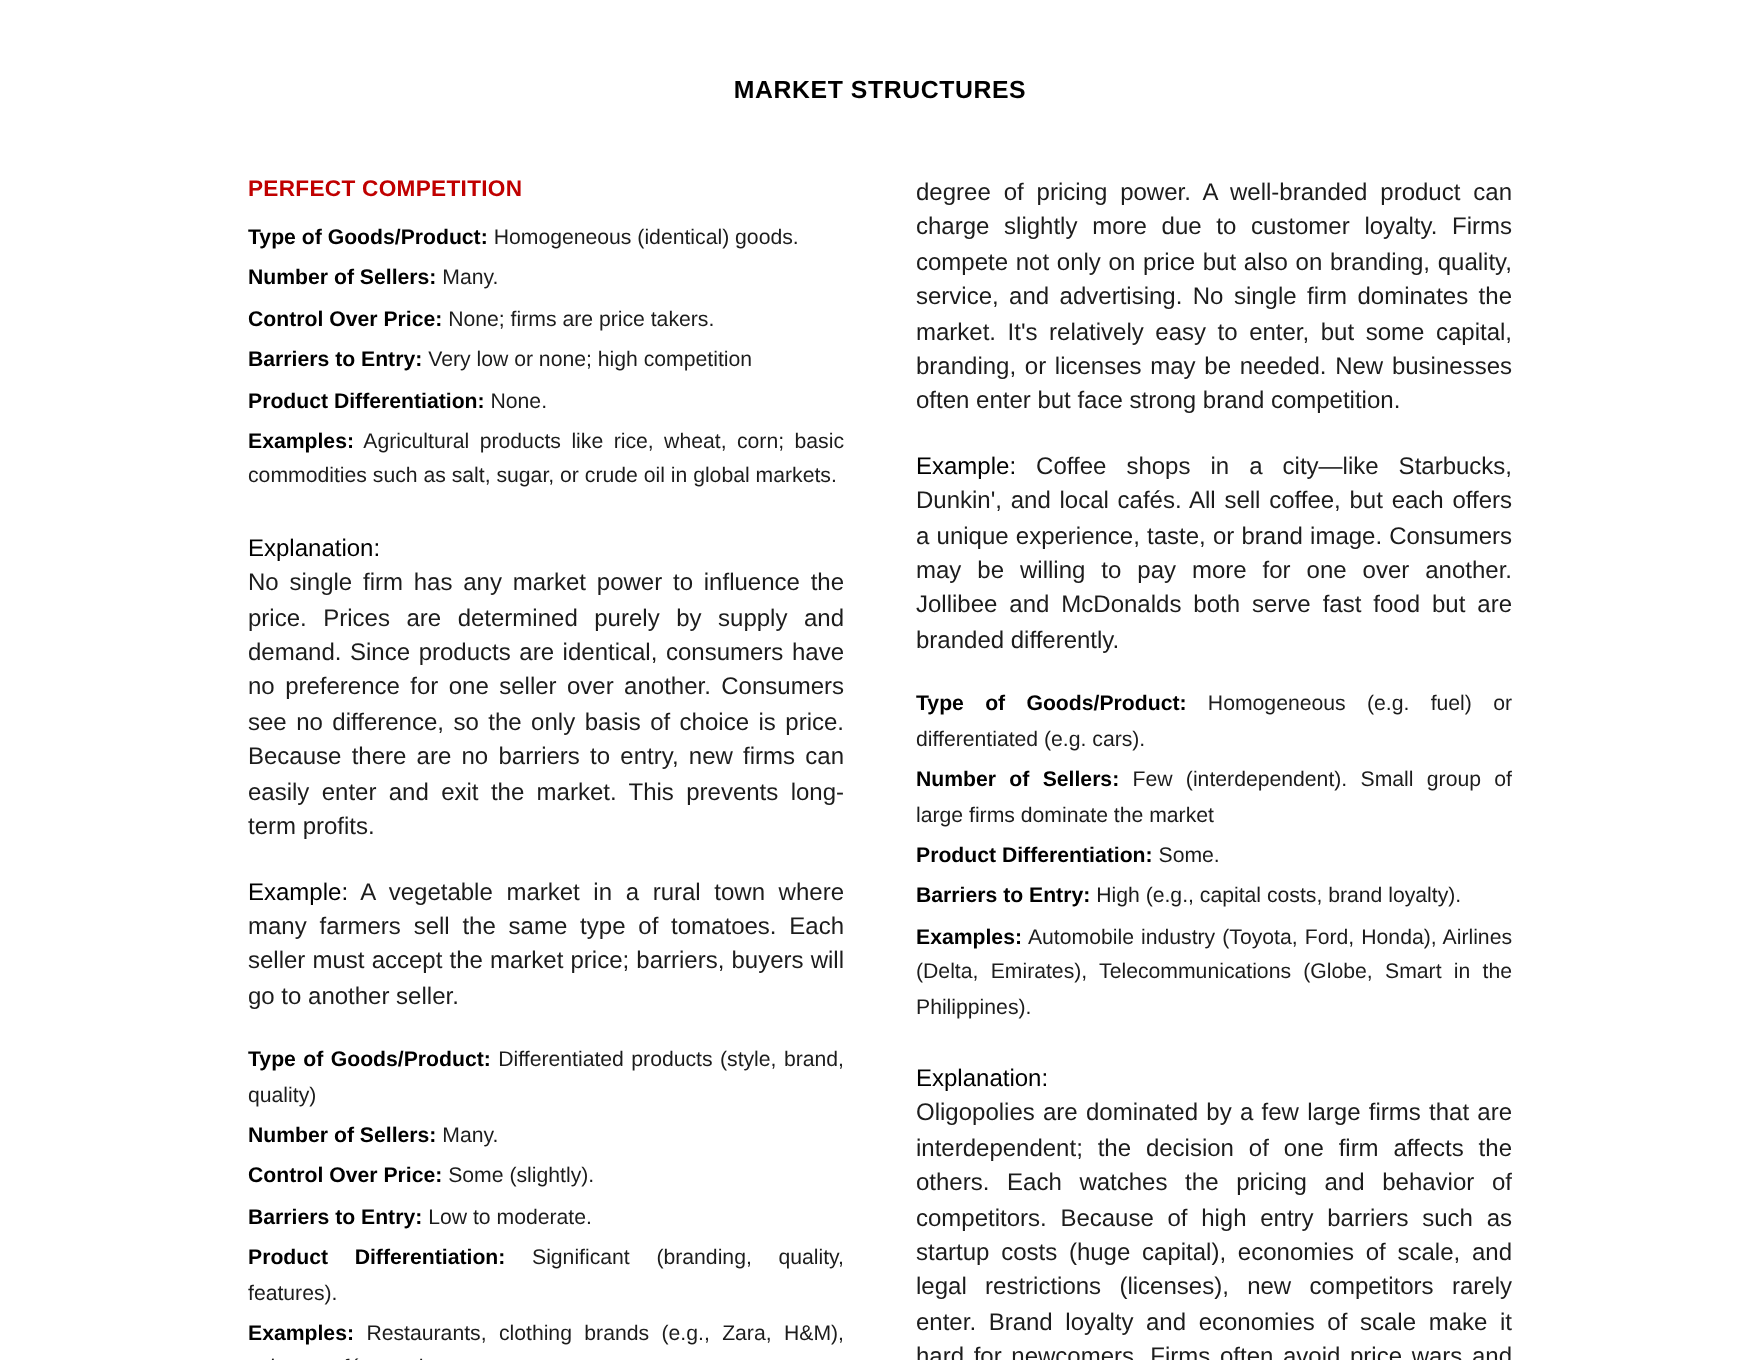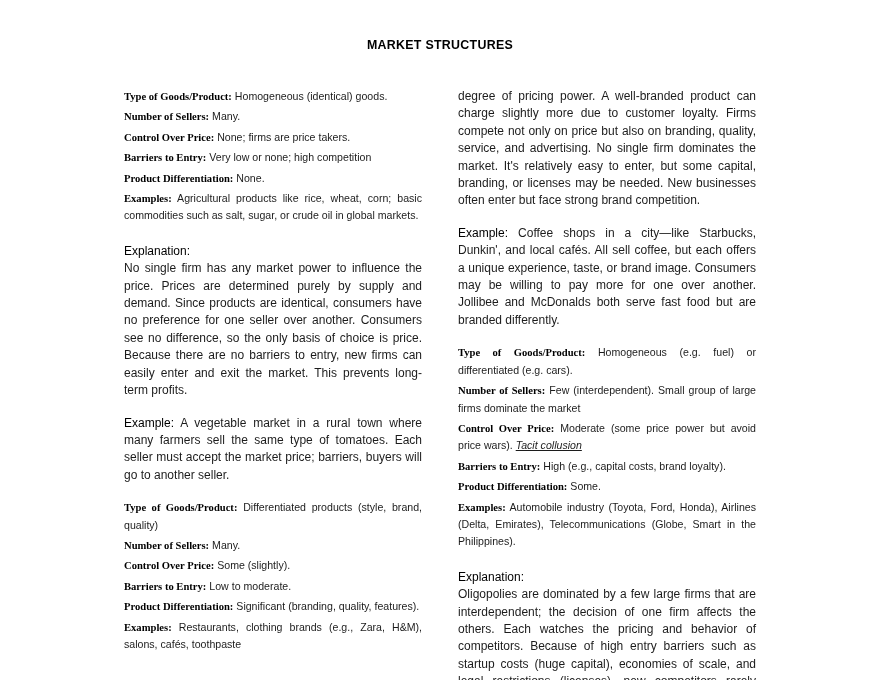--- a/index.html
+++ b/index.html
@@ -54,21 +54,20 @@
     font-size: 10.6px;
     line-height: 17.4px;
     margin: 0 0 3px 0;
     text-align: justify;
     text-justify: inter-word;
     color: #1c1c1c;
   }
   .attr .lbl {
     font-weight: bold;
     color: #000000;
-    font-family: Liberation Serif, serif;
   }
   .para {
     font-size: 12px;
     line-height: 17.4px;
     margin: 0;
     text-align: justify;
     text-justify: inter-word;
     color: #1c1c1c;
   }
   .gap {
@@ -91,20 +90,21 @@
 <body>
 
 <div class="page">
 
   <div class="doc-title">MARKET STRUCTURES</div>
 
   <div class="columns">
 
     <div class="col">
 
+      <div class="section-heading">PERFECT COMPETITION</div>
 
       <p class="attr">
         <span class="lbl">Type of Goods/Product:</span>
         <span>Homogeneous (identical) goods.</span>
       </p>
       <p class="attr">
         <span class="lbl">Number of Sellers:</span>
         <span>Many.</span>
       </p>
       <p class="attr">
@@ -182,32 +182,28 @@
 
       <p class="attr">
         <span class="lbl">Type of Goods/Product:</span>
         <span>Homogeneous (e.g. fuel) or differentiated (e.g. cars).</span>
       </p>
       <p class="attr">
         <span class="lbl">Number of Sellers:</span>
         <span>Few (interdependent). Small group of large firms dominate the market</span>
       </p>
       <p class="attr">
-        <span class="lbl">Control Over Price:</span>
-        <span>Moderate (some price power but avoid price wars). </span><span class="ital-u">Tacit collusion</span>
+        <span class="lbl">Product Differentiation:</span>
+        <span>Some.</span>
       </p>
       <p class="attr">
         <span class="lbl">Barriers to Entry:</span>
         <span>High (e.g., capital costs, brand loyalty).</span>
       </p>
       <p class="attr">
-        <span class="lbl">Product Differentiation:</span>
-        <span>Some.</span>
-      </p>
-      <p class="attr">
         <span class="lbl">Examples:</span>
         <span>Automobile industry (Toyota, Ford, Honda), Airlines (Delta, Emirates), Telecommunications (Globe, Smart in the Philippines).</span>
       </p>
 
       <div class="gap"></div>
 
       <p class="para">
         <span class="u-label">Explanation:</span>
       </p>
       <p class="para justify-all">

